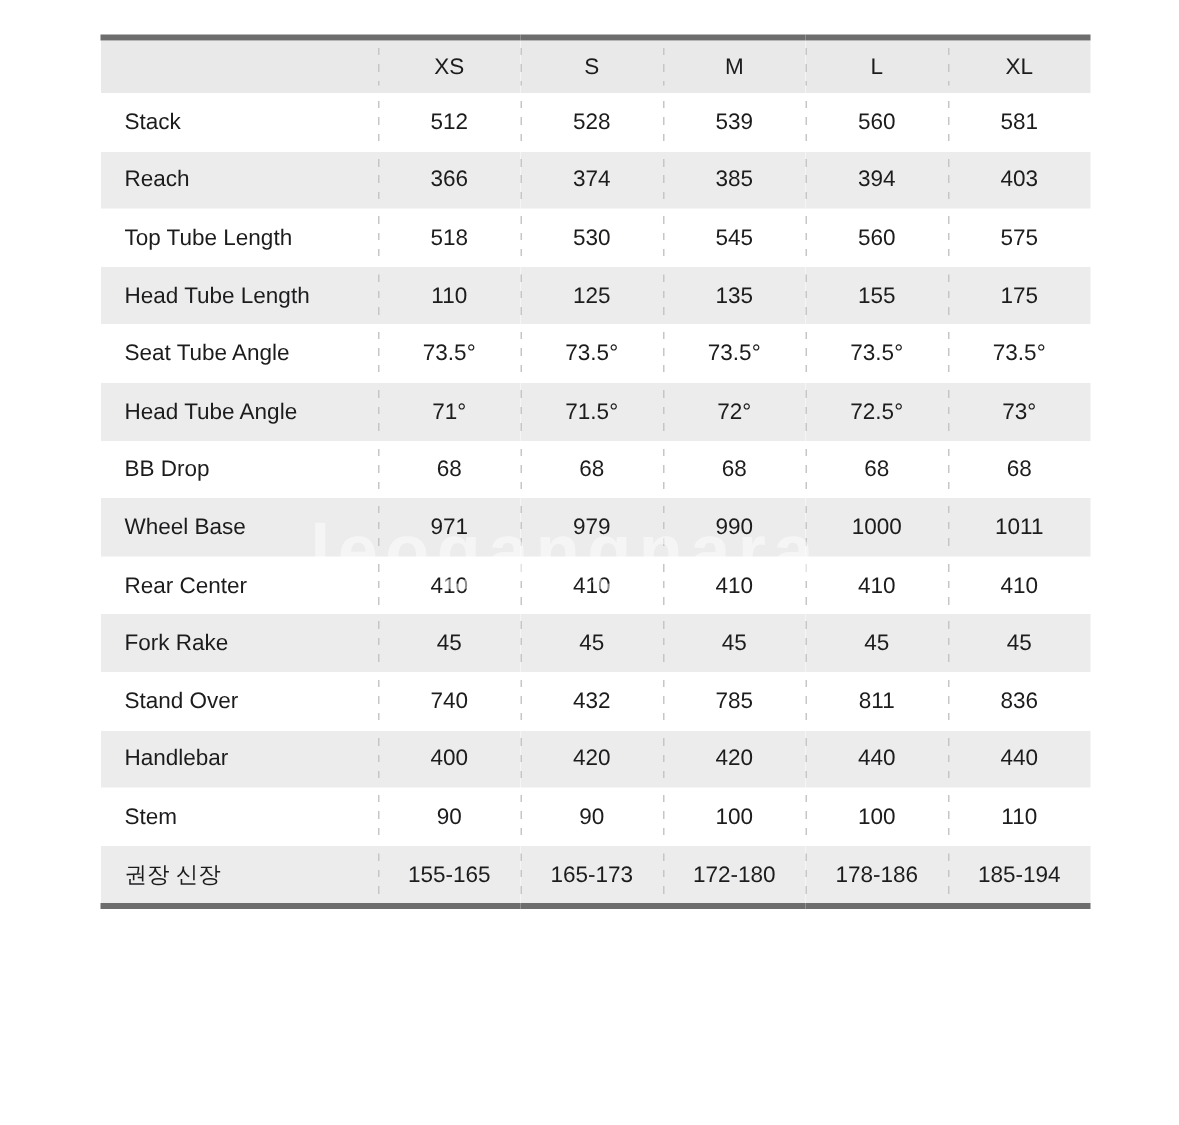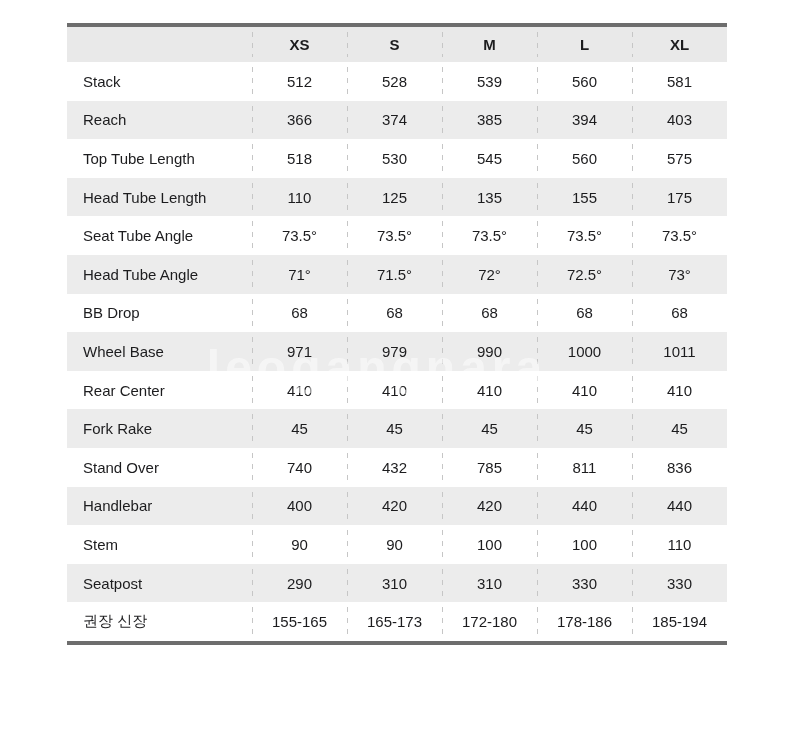--- a/index.html
+++ b/index.html
@@ -28,21 +28,21 @@
     width: 660px;
     border-collapse: collapse;
     table-layout: fixed;
     border-top: 4px solid #6d6d6d;
     border-bottom: 4px solid #6d6d6d;
   }
   table.geo thead th {
     height: 35px;
     background: #e9e9e9;
     font-size: 15px;
-    font-weight: 700;
+    font-weight: 400;
     vertical-align: middle;
     position: relative;
     padding: 0;
   }
   table.geo tbody th,
   table.geo tbody td {
     height: 38.6px;
     font-size: 15px;
     vertical-align: middle;
     padding: 0;
@@ -217,28 +217,20 @@
           </tr>
           <tr>
             <th class="row-label">Stem</th>
             <td class="cell sep">90</td>
             <td class="cell sep">90</td>
             <td class="cell sep">100</td>
             <td class="cell sep">100</td>
             <td class="cell sep">110</td>
           </tr>
           <tr>
-            <th class="row-label">Seatpost</th>
-            <td class="cell sep">290</td>
-            <td class="cell sep">310</td>
-            <td class="cell sep">310</td>
-            <td class="cell sep">330</td>
-            <td class="cell sep">330</td>
-          </tr>
-          <tr>
             <th class="row-label">권장 신장</th>
             <td class="cell sep">155-165</td>
             <td class="cell sep">165-173</td>
             <td class="cell sep">172-180</td>
             <td class="cell sep">178-186</td>
             <td class="cell sep">185-194</td>
           </tr>
         </tbody>
     </table>
   </div>

